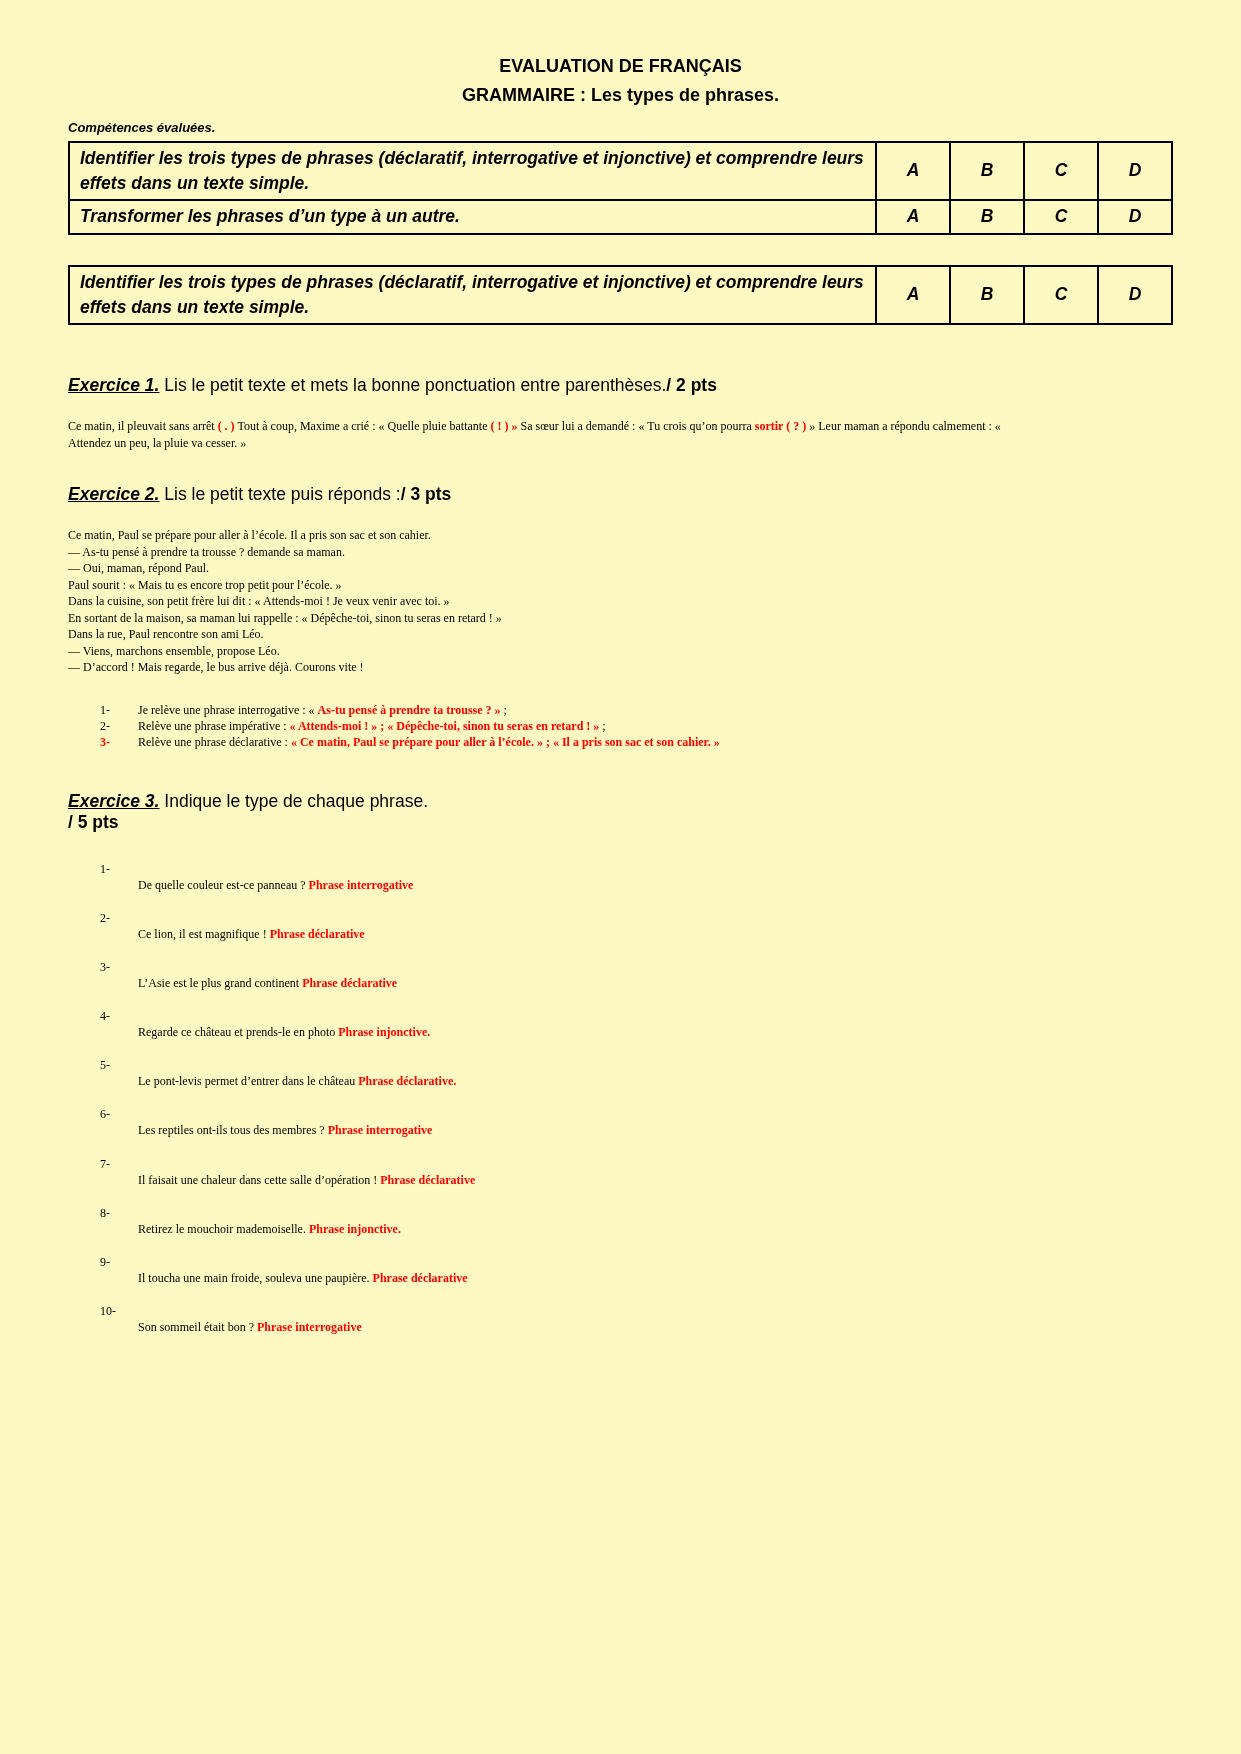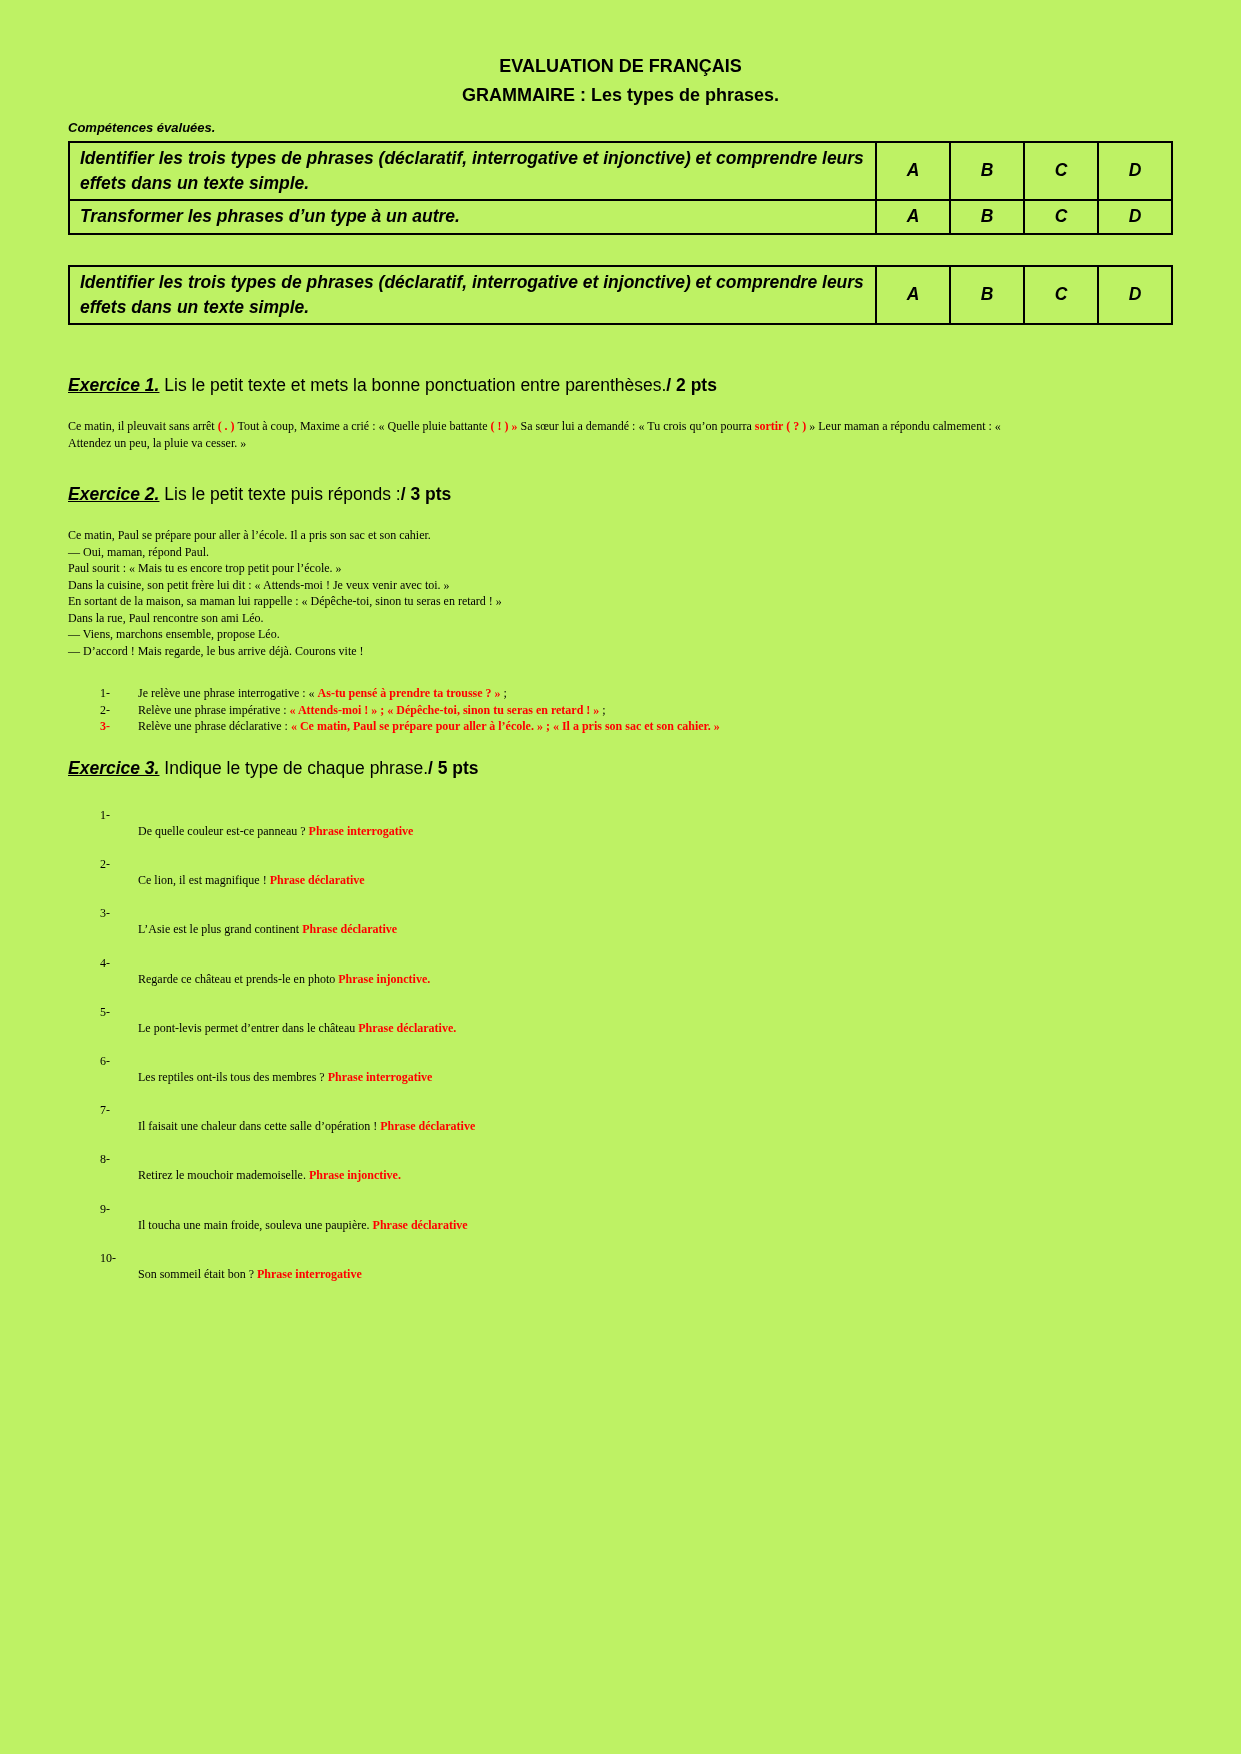--- a/index.html
+++ b/index.html
@@ -1,21 +1,21 @@
 <!DOCTYPE html>
 <html lang="fr"><head>
 <meta charset="utf-8">
 <title>Evaluation de Français</title>
 <style>
   html, body { margin: 0; padding: 0; background: #e8e8e8; }
   .page {
     width: 1241px;
     min-height: 1754px;
     margin: 0 auto;
-    background: #bef264;
+    background: #fef9c3;
     box-sizing: border-box;
     padding: 52px 68px 60px 68px;
     font-family: "Liberation Sans", sans-serif;
     color: #000000;
   }
   .title-block { text-align: center; font-weight: bold; font-size: 18px; line-height: 1.6; }
   .competences-heading {
     font-weight: bold; font-style: italic; font-size: 13px; margin-top: 10px;
   }
   table.comp-table { border-collapse: collapse; width: 100%; margin-top: 6px; table-layout: fixed; }
@@ -25,21 +25,21 @@
     font-weight: bold; font-style: italic; font-size: 17.5px;
     padding: 3px 10px; line-height: 1.45;
   }
   td.grade-cell { width: 52px; text-align: center; padding: 3px 4px; }
 
   .text-col { width: 975px; }
 
   .ex-header { display: flex; align-items: baseline; font-size: 17.5px; }
   .ex-header.ex1 { margin-top: 50px; }
   .ex-header.ex2 { margin-top: 32px; }
-  .ex-header.ex3 { margin-top: 24px; }
+  .ex-header.ex3 { margin-top: 40px; flex-direction: column; }
   .ex-label { font-weight: bold; font-style: italic; text-decoration: underline; }
   .ex-points { font-weight: bold; font-style: normal; }
 
   .serif { font-family: "Liberation Serif", serif; font-size: 12px; }
   .para { margin-top: 22px; line-height: 1.4; }
   .story { margin-top: 22px; line-height: 1.38; }
   .red { color: #ff0000; font-weight: bold; }
 
   .ans-list { margin: 26px 0 0 32px; line-height: 1.35; }
   .ans-item { display: flex; }
@@ -107,20 +107,21 @@
 
     <div class="ex-header ex2">
       <div>
         <span class="ex-label">Exercice 2.</span><span> Lis le petit texte puis réponds :</span>
       </div>
       <div class="ex-points">/ 3 pts</div>
     </div>
 
     <div class="serif story">
       <div>Ce matin, Paul se prépare pour aller à l’école. Il a pris son sac et son cahier.</div>
+      <div>— As-tu pensé à prendre ta trousse ? demande sa maman.</div>
       <div>— Oui, maman, répond Paul.</div>
       <div>Paul sourit : « Mais tu es encore trop petit pour l’école. »</div>
       <div>Dans la cuisine, son petit frère lui dit : « Attends-moi ! Je veux venir avec toi. »</div>
       <div>En sortant de la maison, sa maman lui rappelle : « Dépêche-toi, sinon tu seras en retard ! »</div>
       <div>Dans la rue, Paul rencontre son ami Léo.</div>
       <div>— Viens, marchons ensemble, propose Léo.</div>
       <div>— D’accord ! Mais regarde, le bus arrive déjà. Courons vite !</div>
     </div>
 
     <div class="serif ans-list">

